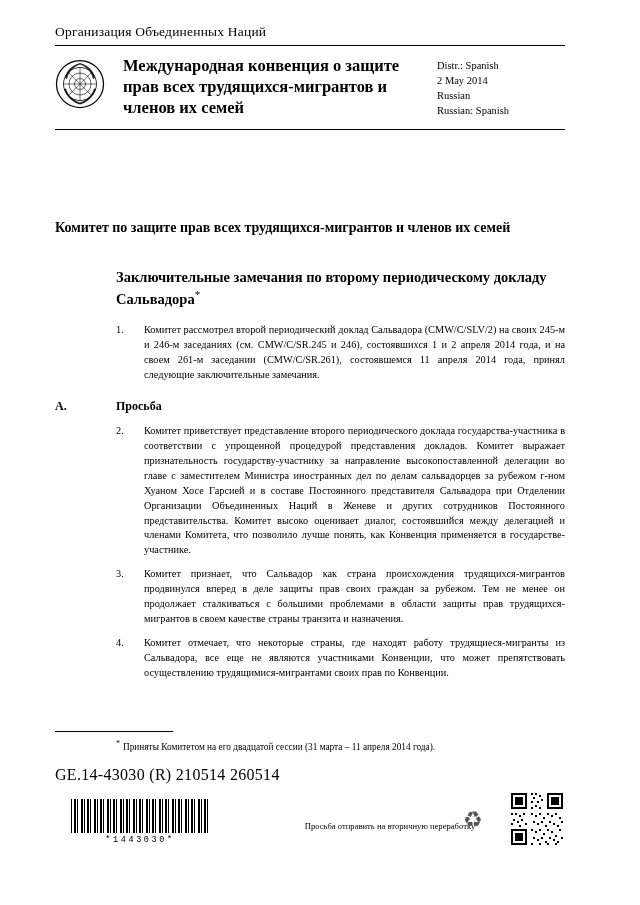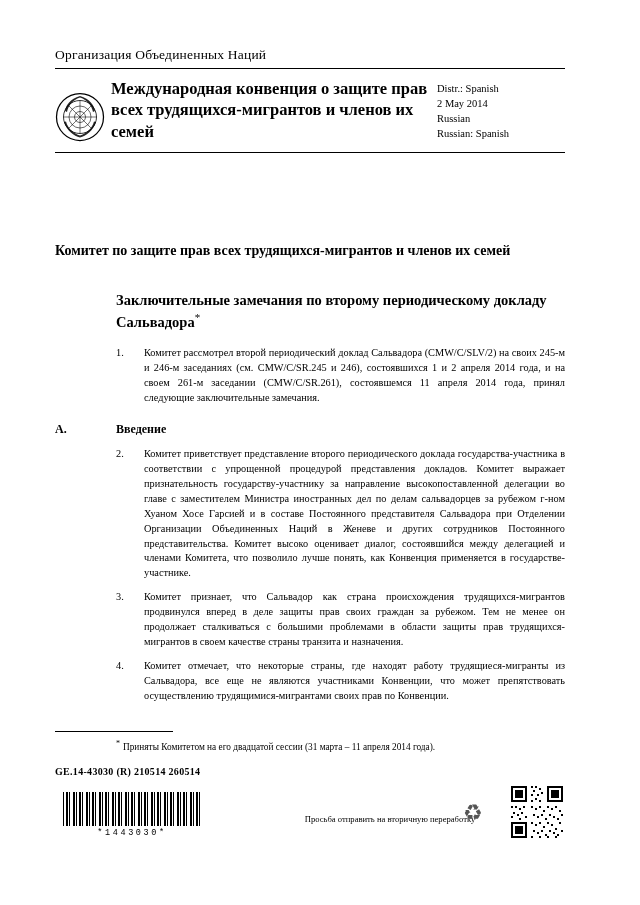--- a/index.html
+++ b/index.html
@@ -13,21 +13,21 @@
     background: #ffffff;
     position: relative;
     margin: 0 auto;
     font-family: "Liberation Serif", serif;
     color: #000;
     overflow: hidden;
   }
   .sheet {
     position: absolute;
     left: 55px;
-    top: 47px;
+    top: 24px;
     width: 510px;
   }
 
   
   .masthead-top {
     display: flex;
     align-items: flex-end;
     justify-content: space-between;
     padding-bottom: 3px;
   }
@@ -43,22 +43,23 @@
     font-size: 21px;
     letter-spacing: 0.5px;
     vertical-align: baseline;
   }
   .rule-thick {
     border-top: 1.6px solid #000;
     margin-top: 2px;
   }
   .masthead-body {
     display: flex;
-    align-items: flex-end;
+    align-items: flex-start;
     padding-top: 9px;
+    gap: 12px;
   }
   .emblem {
     width: 54px;
     flex: 0 0 54px;
     padding-top: 4px;
   }
   .emblem svg { display: block; }
   .conv-title {
     flex: 1 1 auto;
     font-size: 16.5px;
@@ -152,32 +153,31 @@
   }
 
   
   .footer {
     position: absolute;
     left: 55px;
     top: 766px;
     width: 510px;
   }
   .job-number {
-    font-size: 10px;
+    font-size: 16px;
     letter-spacing: 0.3px;
-    font-weight: bold;
   }
   .footer-lower {
     position: relative;
     height: 62px;
     margin-top: 7px;
   }
   .barcode {
     position: absolute;
-    left: 8px;
+    left: 16px;
     top: 8px;
     width: 138px;
   }
   .bars {
     height: 34px;
     width: 138px;
     background:
       repeating-linear-gradient(to right,
         #000 0px, #000 1px, #fff 1px, #fff 3px,
         #000 3px, #000 5px, #fff 5px, #fff 6px,
@@ -261,21 +261,21 @@
       <div class="doc-title">
         <span>Заключительные замечания по второму периодическому докладу Сальвадора</span><span class="star">*</span>
       </div>
 
       <p class="para">
         <span class="num">1.</span><span>Комитет рассмотрел второй периодический доклад Сальвадора (CMW/C/SLV/2) на своих 245-м и 246-м заседаниях (см. CMW/C/SR.245 и 246), состоявшихся 1 и 2 апреля 2014 года, и на своем 261-м заседании (CMW/C/SR.261), состоявшемся 11 апреля 2014 года, принял следующие заключительные замечания.</span>
       </p>
 
       <div class="section-head">
         <span class="letter">A.</span>
-        <span>Введение</span>
+        <span>Просьба</span>
       </div>
 
       <p class="para">
         <span class="num">2.</span><span>Комитет приветствует представление второго периодического доклада государства-участника в соответствии с упрощенной процедурой представления докладов. Комитет выражает признательность государству-участнику за направление высокопоставленной делегации во главе с заместителем Министра иностранных дел по делам сальвадорцев за рубежом г-ном Хуаном Хосе Гарсией и в составе Постоянного представителя Сальвадора при Отделении Организации Объединенных Наций в Женеве и других сотрудников Постоянного представительства. Комитет высоко оценивает диалог, состоявшийся между делегацией и членами Комитета, что позволило лучше понять, как Конвенция применяется в государстве-участнике.</span>
       </p>
       <p class="para">
         <span class="num">3.</span><span>Комитет признает, что Сальвадор как страна происхождения трудящихся-мигрантов продвинулся вперед в деле защиты прав своих граждан за рубежом. Тем не менее он продолжает сталкиваться с большими проблемами в области защиты прав трудящихся-мигрантов в своем качестве страны транзита и назначения.</span>
       </p>
       <p class="para">
         <span class="num">4.</span><span>Комитет отмечает, что некоторые страны, где находят работу трудящиеся-мигранты из Сальвадора, все еще не являются участниками Конвенции, что может препятствовать осуществлению трудящимися-мигрантами своих прав по Конвенции.</span>

